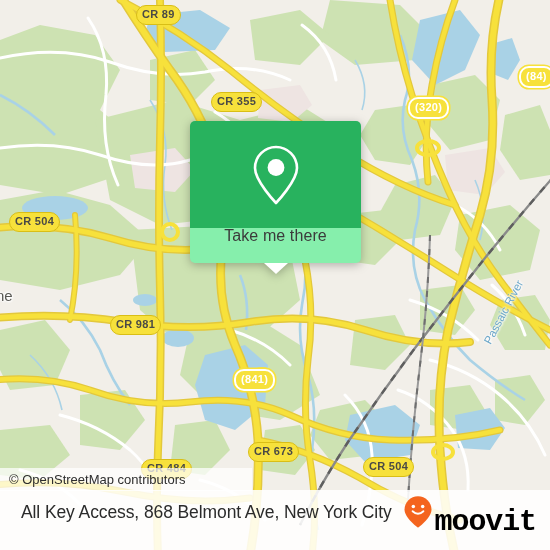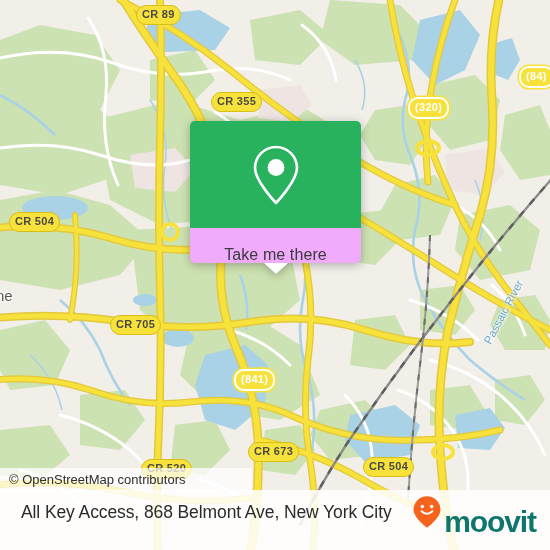--- a/index.html
+++ b/index.html
@@ -80,25 +80,25 @@
   }
   #popup-green {
     background: #28B25E;
     height: 107px;
     border-radius: 5px 5px 0 0;
     display: flex;
     align-items: center;
     justify-content: center;
   }
   #popup-white {
-    background: #f0abfc;
+    background: #86efac;
     height: 35px;
     border-radius: 0 0 5px 5px;
     display: flex;
-    align-items: flex-end;
+    align-items: flex-start;
     justify-content: center;
     position: relative;
   }
   #popup-label {
     color: #3b3b3b;
     font-family: "Liberation Sans", sans-serif;
     font-size: 16px;
     line-height: 1;
     letter-spacing: .1px;
   }
@@ -154,22 +154,22 @@
     font-size: 17.5px;
     white-space: nowrap;
     letter-spacing: -0.1px;
   }
   #brand {
     display: flex;
     align-items: center;
     gap: 1px;
   }
   #brand-word {
-    color: #0f766e;
-    font-family: Liberation Sans, sans-serif;
+    color: #000000;
+    font-family: Liberation Mono, monospace;
     font-size: 30px;
     font-weight: bold;
     letter-spacing: -1.1px;
     line-height: 1;
     margin-left: 1px;
     margin-top: 19px;
   }
 </style>
 </head>
 <body>
@@ -306,25 +306,25 @@
         <path d="M430 235 Q428 300 420 365 Q412 432 408 500" stroke="#9A9A9A" stroke-width="2"></path>
         <path d="M430 235 Q428 300 420 365 Q412 432 408 500" stroke="#6E6E6E" stroke-width="2" stroke-dasharray="6 8"></path>
       </g>
     </svg>
 
     <div class="shield" style="left:136px; top:5px;">CR 89</div>
     <div class="shield" style="left:211px; top:92px;">CR 355</div>
     <div class="shield ring" style="left:519px; top:66px;">(84)</div>
     <div class="shield ring" style="left:408px; top:97px;">(320)</div>
     <div class="shield" style="left:9px;   top:212px;">CR 504</div>
-    <div class="shield" style="left:110px; top:315px;">CR 705</div>
+    <div class="shield" style="left:110px; top:315px;">CR 981</div>
     <div class="shield ring" style="left:234px; top:369px;">(841)</div>
     <div class="shield" style="left:248px; top:442px;text-align:right;">CR 673</div>
     <div class="shield" style="left:363px; top:457px;">CR 504</div>
-    <div class="shield" style="left:141px; top:459px;">CR 520</div>
+    <div class="shield" style="left:141px; top:459px;">CR 484</div>
 
     <div class="place-label" style="left:-4px;  top:287px;">ne</div>
 
     <div class="river-label" style="left:487px; top:337px; transform: rotate(-62deg); transform-origin: left center;">Passaic River</div>
   </div>
 
   <div id="popup">
     <div id="popup-green">
       <svg width="48" height="62" viewBox="0 0 48 62">
         <path d="M24 3 C12.4 3 3 12.4 3 24 C3 37 24 59 24 59 C24 59 45 37 45 24 C45 12.4 35.6 3 24 3 Z" fill="none" stroke="#ffffff" stroke-width="2.6" stroke-linejoin="round"></path>

